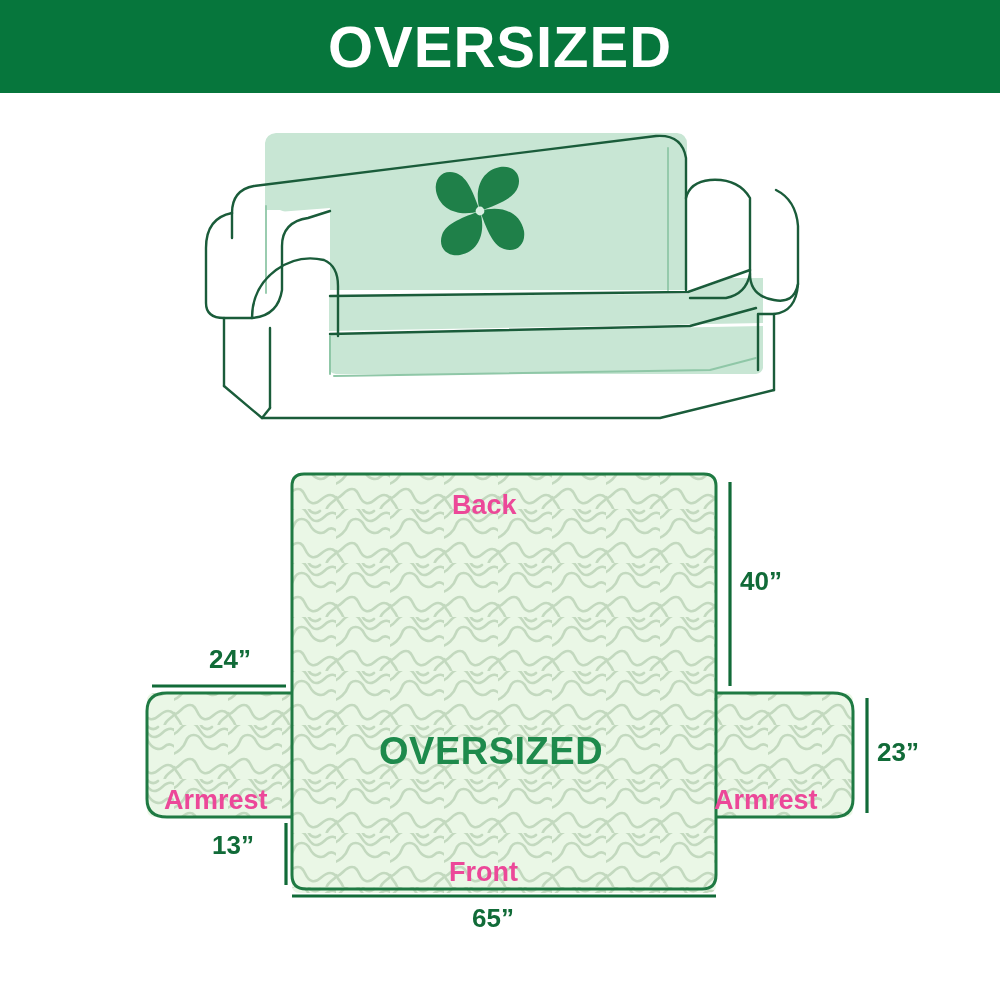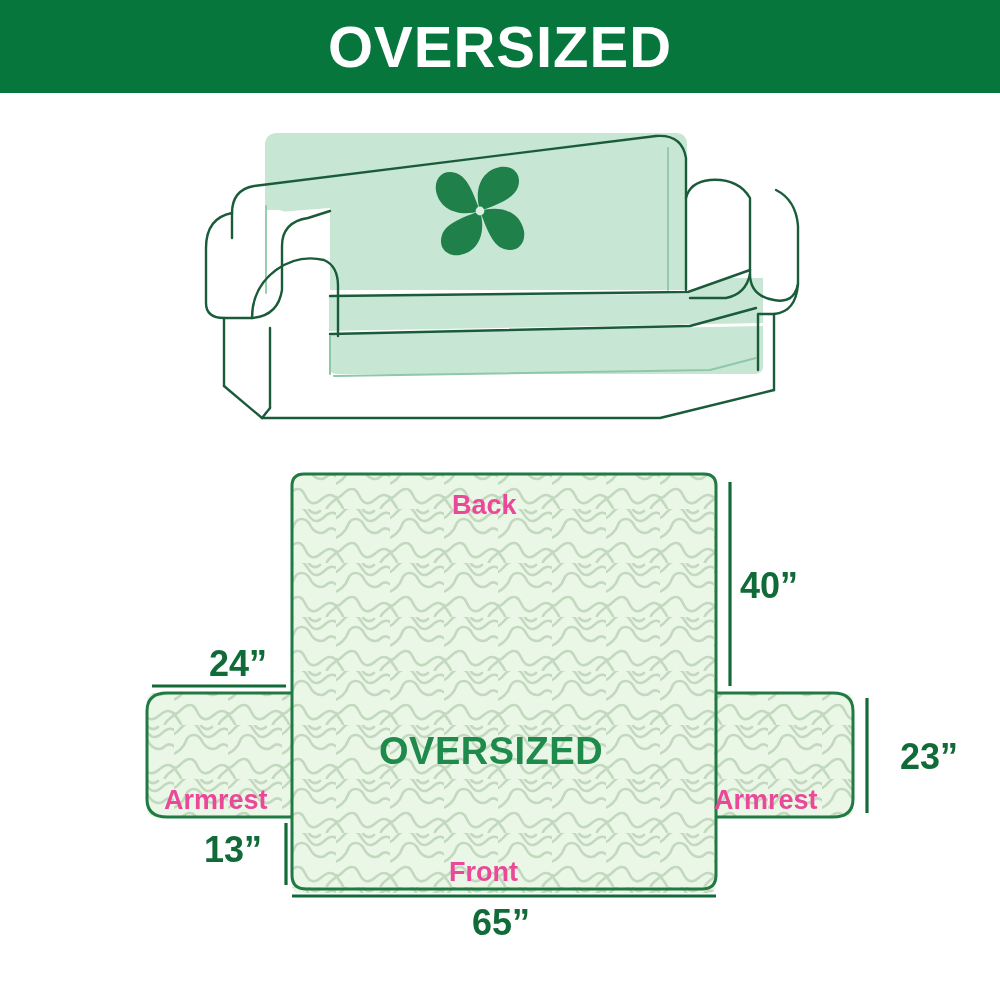--- a/index.html
+++ b/index.html
@@ -68,21 +68,21 @@
     color: #ec4899;
     font-size: 27px;
   }
   .lbl-center {
     color: #1e8a4c;
     font-size: 38px;
     letter-spacing: 0.5px;
   }
   .lbl-dim {
     color: #116b38;
-    font-size: 36px;
+    font-size: 26px;
   }
 </style>
 </head>
 <body>
 
 <div id="stage">
 
   <div id="header-banner">
     <div id="header-title">OVERSIZED</div>
   </div>
@@ -234,20 +234,20 @@
 
     <div class="diag-label lbl-section" style="left:594px; top:332px;">Armrest</div>
 
     <div class="diag-label lbl-section" style="left:329px; top:404px;">Front</div>
 
     
     <div class="diag-label lbl-dim" style="left:620px; top:113px;">40”</div>
 
     <div class="diag-label lbl-dim" style="left:77px; top:191px;margin-left:12px;">24”</div>
 
-    <div class="diag-label lbl-dim" style="left:780px; top:284px;text-align:center;">23”</div>
-
-    <div class="diag-label lbl-dim" style="left:84px; top:377px;">13”</div>
+    <div class="diag-label lbl-dim" style="left:757px; top:284px;text-align:center;">23”</div>
+
+    <div class="diag-label lbl-dim" style="left:92px; top:377px;">13”</div>
 
     <div class="diag-label lbl-dim" style="left:352px; top:450px;">65”</div>
   </div>
 
 </div>
 
 </body></html>

